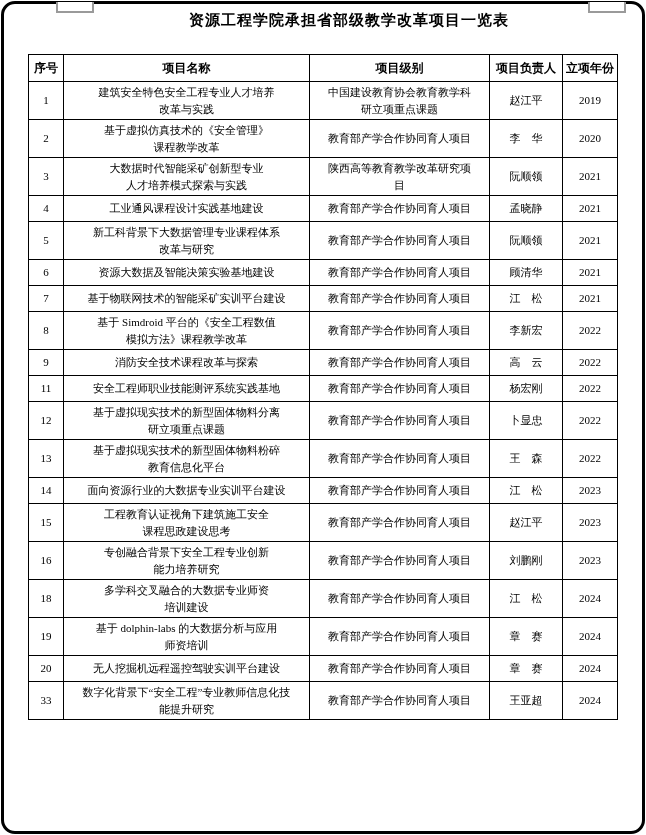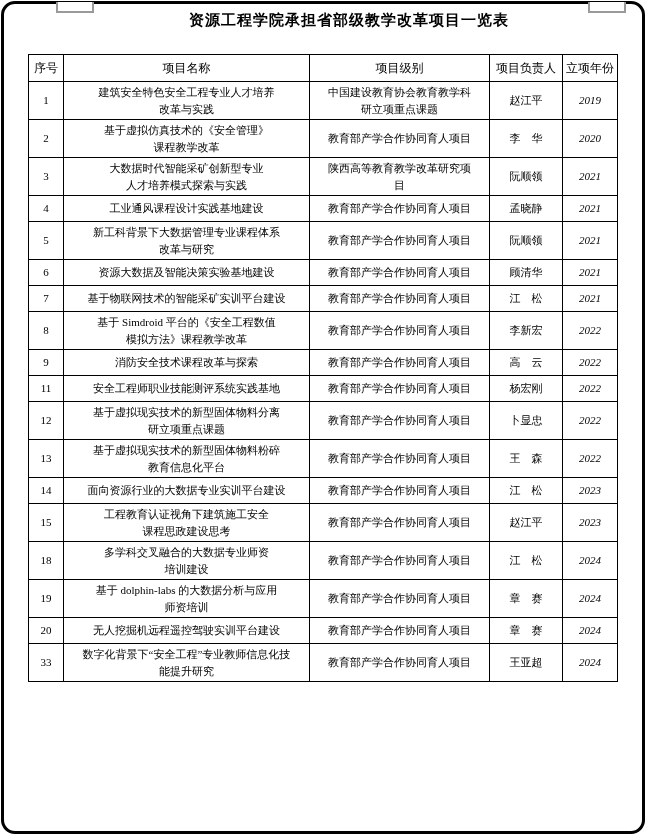--- a/index.html
+++ b/index.html
@@ -25,28 +25,28 @@
   table.project-table{
     position:absolute;left:28px;top:54px;width:590px;
     border-collapse:collapse;table-layout:fixed;z-index:2;
     background:#fff;
   }
   .project-table th,.project-table td{
     border:1px solid #000;text-align:center;vertical-align:middle;
     padding:2px 3px;white-space:pre-line;line-height:1.5;
     overflow:hidden;
   }
-  .project-table th{font-size:12px;font-weight:normal;height:24px;padding:1px 0;}
+  .project-table th{font-size:12px;font-weight:bold;height:24px;padding:1px 0;}
   .project-table td{font-size:11px;}
   .project-table tr{height:26px;}
   .col-no{width:35px;}
   .col-name{width:246px;}
   .col-level{width:180px;margin-top:35px;}
   .col-leader{width:73px;}
-  .col-year{width:55px;font-style:italic;}
+  .col-year{width:55px;}
 </style>
 </head>
 <body>
 
 <div class="page-frame">
   <div class="scan-tab left"></div>
   <div class="scan-tab right"></div>
 </div>
 
 <div class="page-title">资源工程学院承担省部级教学改革项目一览表</div>
@@ -171,20 +171,28 @@
       </tr>
       <tr>
         <td class="col-no">15</td>
         <td class="col-name">工程教育认证视角下建筑施工安全
 课程思政建设思考</td>
         <td class="col-level">教育部产学合作协同育人项目</td>
         <td class="col-leader">赵江平</td>
         <td class="col-year">2023</td>
       </tr>
       <tr>
+        <td class="col-no">16</td>
+        <td class="col-name">专创融合背景下安全工程专业创新
+能力培养研究</td>
+        <td class="col-level">教育部产学合作协同育人项目</td>
+        <td class="col-leader">刘鹏刚</td>
+        <td class="col-year">2023</td>
+      </tr>
+      <tr>
         <td class="col-no">18</td>
         <td class="col-name">多学科交叉融合的大数据专业师资
 培训建设</td>
         <td class="col-level">教育部产学合作协同育人项目</td>
         <td class="col-leader">江　松</td>
         <td class="col-year">2024</td>
       </tr>
       <tr>
         <td class="col-no">19</td>
         <td class="col-name">基于 dolphin-labs 的大数据分析与应用

